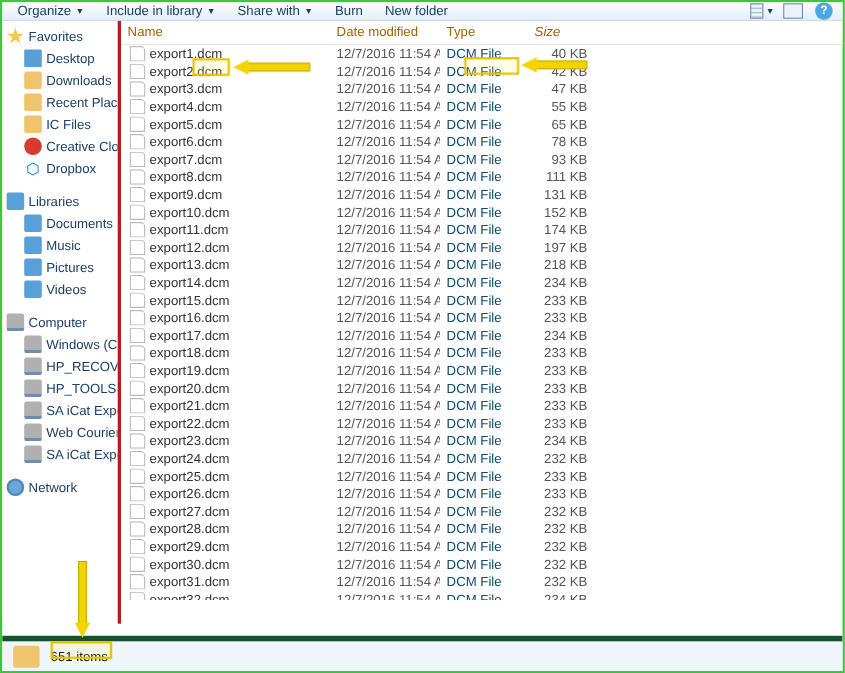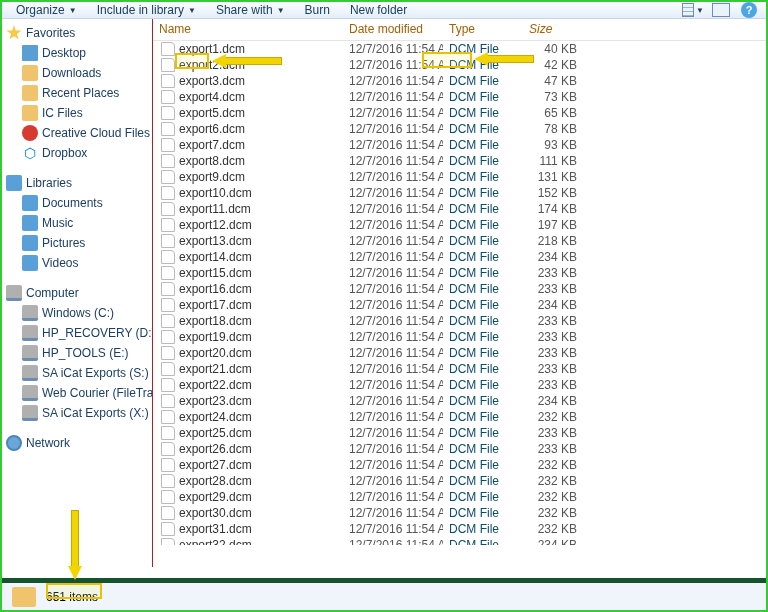--- a/index.html
+++ b/index.html
@@ -3,21 +3,21 @@
 <meta charset="utf-8">
 <style>
 * { margin: 0; padding: 0; box-sizing: border-box; font-family: "Segoe UI", Tahoma, sans-serif; font-size: 12px; }
 body { width: 768px; height: 612px; border: 2px solid #33cc33; background: #fff; position: relative; overflow: hidden; }
 .toolbar { height: 17px; background: linear-gradient(#fafdff, #e4eef9); border-bottom: 1px solid #c8d6e8; display: flex; align-items: center; padding: 0 6px; gap: 4px; }
 .tbtn { padding: 3px 8px; color: #1b3f66; cursor: pointer; border-radius: 2px; display: flex; align-items: center; gap: 4px; }
 .drop { font-size: 8px; color: #1b3f66; }
 .toolbar-right { margin-left: auto; display: flex; align-items: center; gap: 6px; }
 .ticon { width: 22px; height: 22px; display: flex; align-items: center; justify-content: center; cursor: pointer; }
 .main { display: flex; height: 548px; }
-.nav { width: 151px; border-right: 1px solid #b91c1c; padding: 4px 0; overflow: hidden; background: #fff; }
+.nav { width: 108px; border-right: 3px solid #b91c1c; padding: 4px 0; overflow: hidden; background: #fff; }
 .nav-group { margin-bottom: 10px; }
 .nav-head { display: flex; align-items: center; gap: 4px; padding: 2px 4px; color: #1b3f66; cursor: pointer; }
 .nav-item { display: flex; align-items: center; gap: 4px; padding: 2px 4px 2px 20px; color: #1b3f66; cursor: pointer; white-space: nowrap; overflow: hidden; }
 .nico { width: 16px; height: 16px; flex: none; display: inline-block; }
 .ic-star { background: #f7c948; clip-path: polygon(50% 0,61% 35%,98% 35%,68% 57%,79% 91%,50% 70%,21% 91%,32% 57%,2% 35%,39% 35%); }
 .ic-folder { background: #f0c36d; border-radius: 2px; }
 .ic-drive { background: #b0b0b0; border-radius: 2px; border-bottom: 3px solid #6a8db1; }
 .ic-lib { background: #5aa0d8; border-radius: 2px; }
 .ic-net { background: #6aa6d8; border-radius: 50%; border:2px solid #4a86b8; }
 .ic-desk { background: #5a9fd4; border-radius:1px; }
@@ -220,21 +220,21 @@
           <div class="rc rc-type">DCM File</div>
           <div class="rc rc-size">47 KB</div>
         </div>
         <div class="row">
           <div class="rc rc-name">
             <span class="ficon"></span>
             <span>export4.dcm</span>
           </div>
           <div class="rc rc-date">12/7/2016 11:54 AM</div>
           <div class="rc rc-type">DCM File</div>
-          <div class="rc rc-size">73 KB</div>
+          <div class="rc rc-size">55 KB</div>
         </div>
         <div class="row">
           <div class="rc rc-name">
             <span class="ficon"></span>
             <span>export5.dcm</span>
           </div>
           <div class="rc rc-date">12/7/2016 11:54 AM</div>
           <div class="rc rc-type">DCM File</div>
           <div class="rc rc-size">65 KB</div>
         </div>

